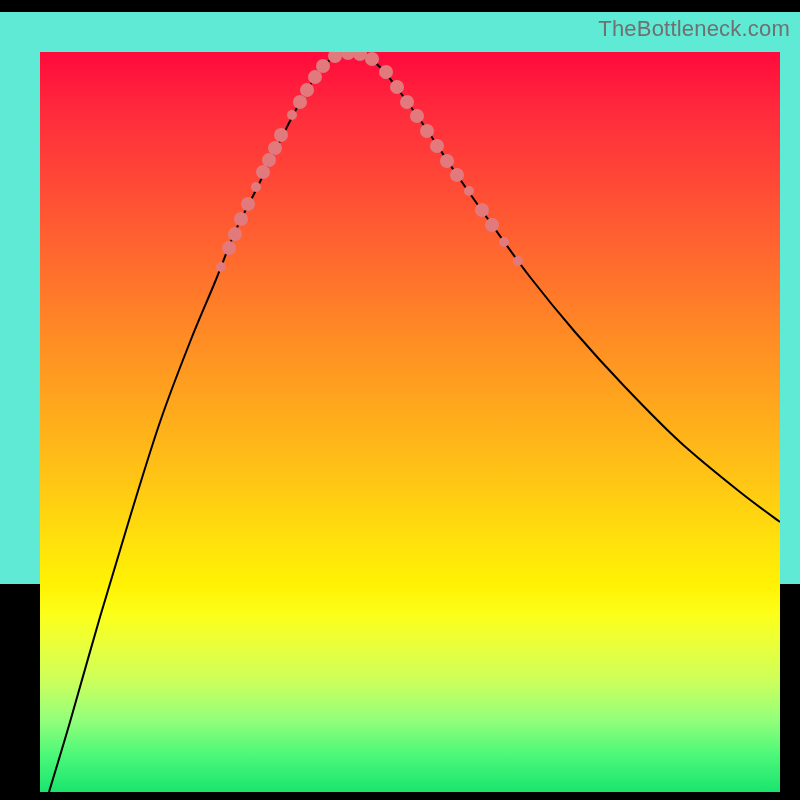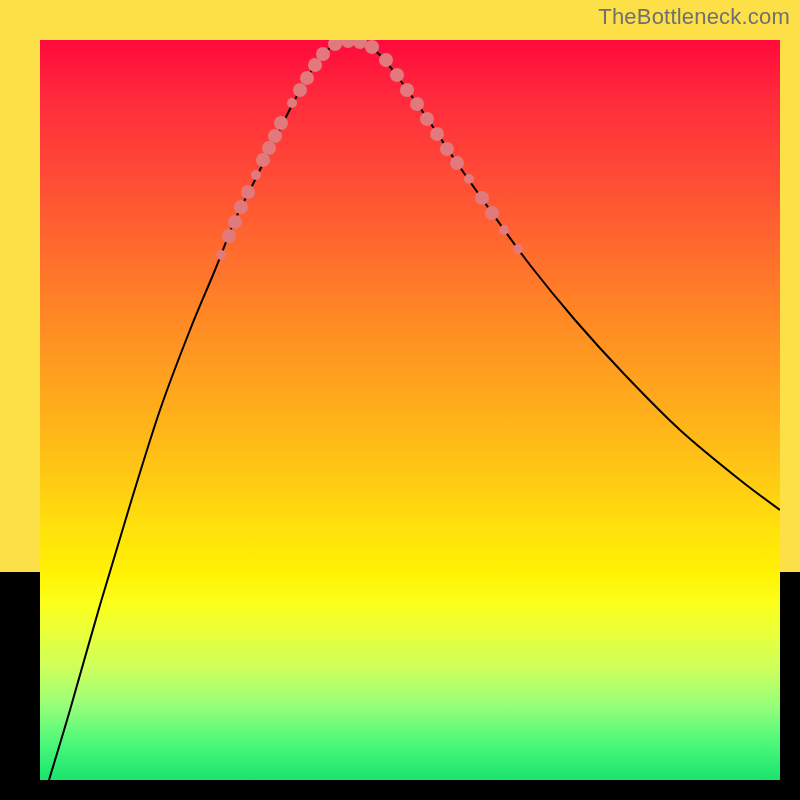--- a/index.html
+++ b/index.html
@@ -7,21 +7,22 @@
     padding: 0;
     width: 800px;
     height: 800px;
     background: #000;
     font-family: Arial, Helvetica, sans-serif;
   }
   .frame {
     position: relative;
     width: 800px;
     height: 572px;
-    background: #fde047;
+    background: #5eead4;
+    margin-top: 12px;
   }
   .plot {
     position: absolute;
     left: 40px;
     top: 40px;
     width: 740px;
     height: 740px;
     background: linear-gradient(to bottom,
       #ff0a3c 0%,
       #ff2b3c 8%,

